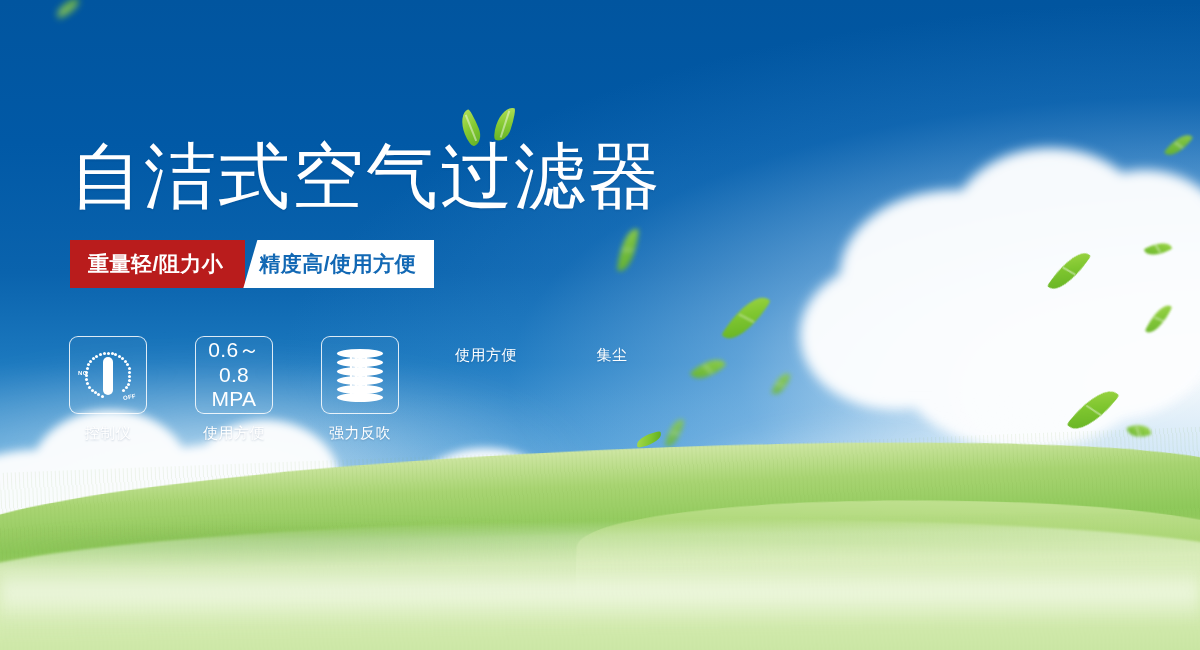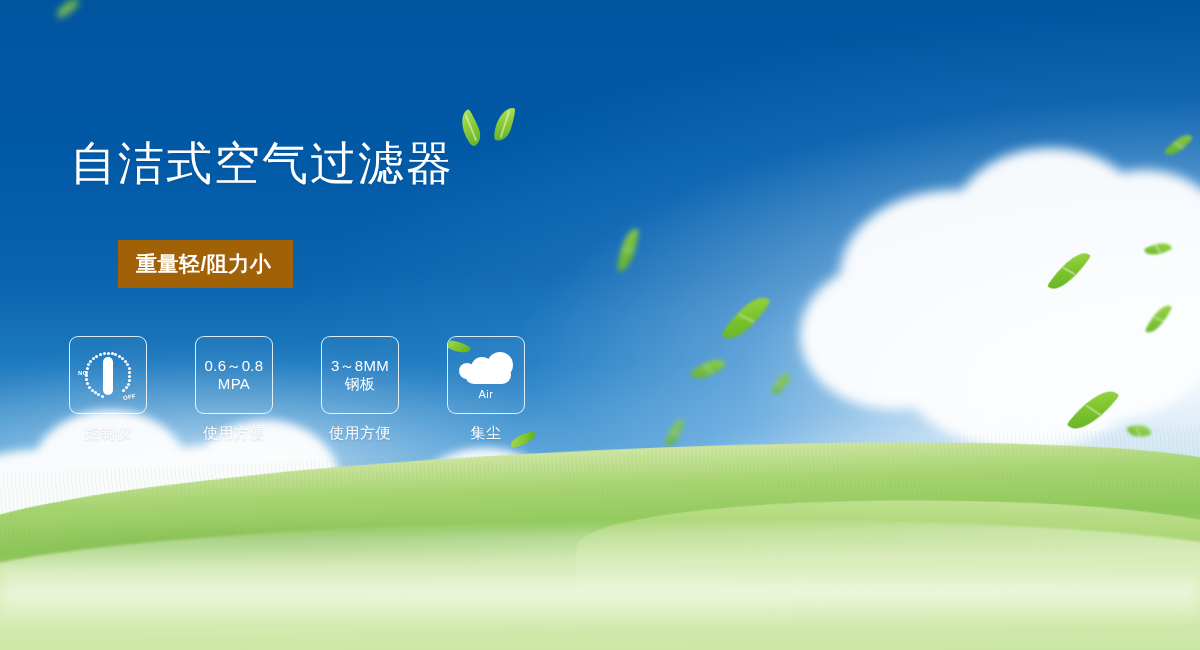--- a/index.html
+++ b/index.html
@@ -228,21 +228,21 @@
     transform: rotate(-6deg);
   }
 
   
   .title-block {
     position: absolute;
     left: 70px;
     top: 140px;
   }
   .main-title {
-    font-size: 46px;
+    font-size: 72px;
     line-height: 1;
     color: #ffffff;
     letter-spacing: 2px;
     font-weight: 300;
     white-space: nowrap;
     text-shadow: 0 1px 2px rgba(0,40,90,0.18);
   }
 
   .sprout {
     position: absolute;
@@ -281,29 +281,28 @@
   
   .subtitle-bar {
     position: absolute;
     left: 70px;
     top: 240px;
     height: 48px;
     display: flex;
     align-items: stretch;
   }
   .sub-dark {
-    background: #a16207;
+    background: #b91c1c;
     color: #ffffff;
     font-size: 21px;
     font-weight: 700;
     display: flex;
     align-items: center;
     padding: 0 22px 0 18px;
     letter-spacing: 0.5px;
-    margin-left: 48px;
   }
   .sub-light {
     background: #ffffff;
     color: #1268b4;
     font-size: 21px;
     font-weight: 700;
     display: flex;
     align-items: center;
     padding: 0 18px 0 16px;
     letter-spacing: 0.5px;
@@ -333,21 +332,21 @@
     border-radius: 9px;
     display: flex;
     flex-direction: column;
     align-items: center;
     justify-content: center;
     overflow: hidden;
     background: rgba(255,255,255,0.04);
   }
   .feature-text {
     color: #ffffff;
-    font-size: 15px;
+    font-size: 21px;
     line-height: 1.18;
     text-align: center;
     font-weight: 400;
     letter-spacing: 0.3px;
   }
   .feature-label {
     margin-top: 10px;
     color: #ffffff;
     font-size: 15px;
     white-space: nowrap;
@@ -520,20 +519,21 @@
   <div class="title-block">
     <div class="sprout">
       <div class="sprout-leaf left"></div>
       <div class="sprout-leaf right"></div>
     </div>
     <div class="main-title">自洁式空气过滤器</div>
   </div>
 
   <div class="subtitle-bar">
     <div class="sub-dark">重量轻/阻力小</div>
+    <div class="sub-light">精度高/使用方便</div>
   </div>
 
   <div class="features">
 
     <div class="feature">
       <div class="feature-tile">
         <div class="gauge">
           <div class="gauge-needle"></div>
           <span class="gauge-no">NO</span>
           <span class="gauge-off">OFF</span>
@@ -575,41 +575,39 @@
     <div class="feature">
       <div class="feature-tile">
         <div class="feature-text">
           <div>0.6～0.8</div>
           <div>MPA</div>
         </div>
       </div>
       <div class="feature-label">使用方便</div>
     </div>
 
-
     <div class="feature">
       <div class="feature-tile">
-        <div class="feature-text">
-          <div>3～8MM</div>
-          <div>钢板</div>
+        <div class="coil">
+          <div class="coil-bars"></div>
+          <div class="coil-ring" style="top:0px"></div>
+          <div class="coil-ring" style="top:9px"></div>
+          <div class="coil-ring" style="top:18px"></div>
+          <div class="coil-ring" style="top:27px"></div>
+          <div class="coil-ring" style="top:36px"></div>
+          <div class="coil-ring" style="top:44px"></div>
         </div>
       </div>
+      <div class="feature-label">强力反吹</div>
+    </div>
+
+    <div class="feature">
       <div class="feature-label">使用方便</div>
     </div>
 
     <div class="feature">
-      <div class="feature-tile">
-        <div class="tile-leaf"></div>
-        <div class="aircloud">
-          <div class="base"></div>
-          <div class="blob" style="left:28px; top:0px;  width:26px; height:26px;"></div>
-          <div class="blob" style="left:12px; top:5px;  width:22px; height:22px;"></div>
-          <div class="blob" style="left:0px;  top:11px; width:16px; height:16px;"></div>
-        </div>
-        <div class="air-text">Air</div>
-      </div>
       <div class="feature-label">集尘</div>
       <div class="tile-leaf-bottom"></div>
     </div>
 
   </div>
 
 </div>
 
 </body></html>

